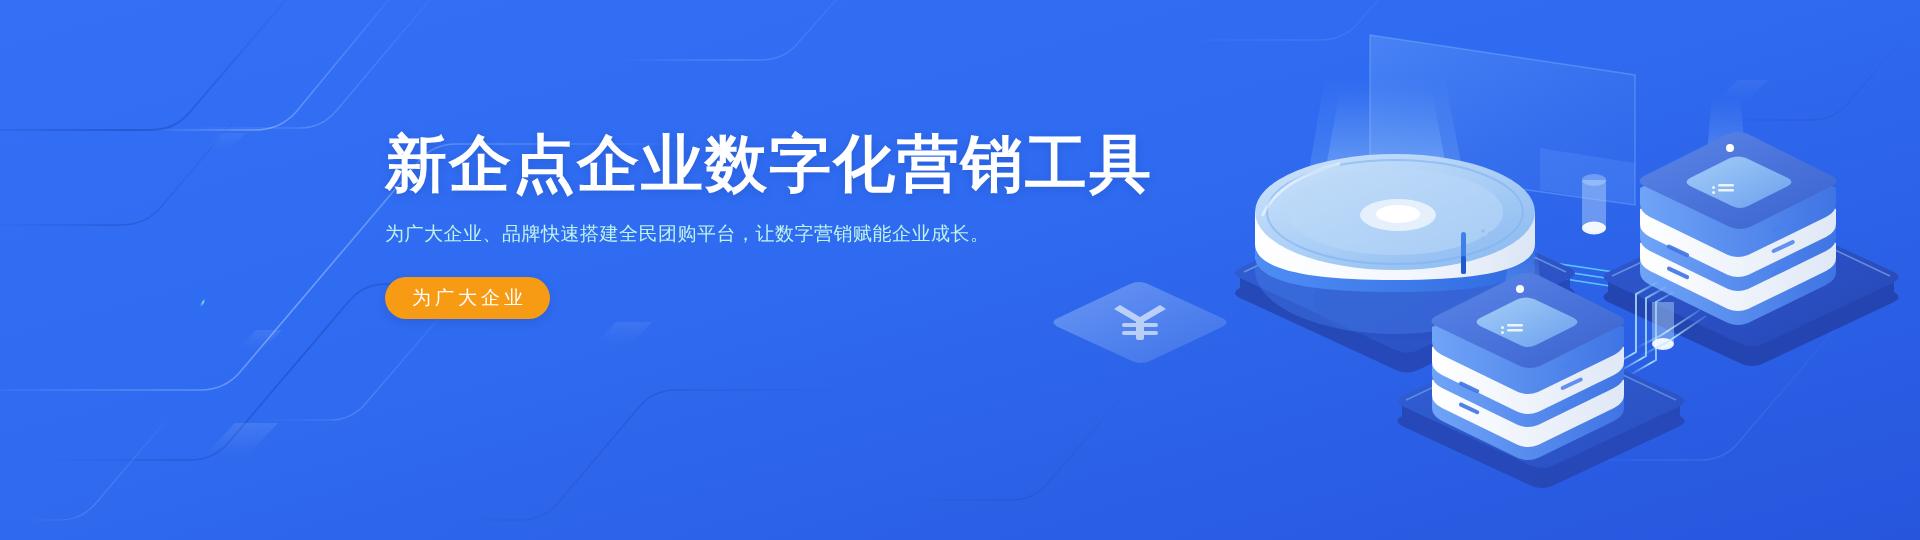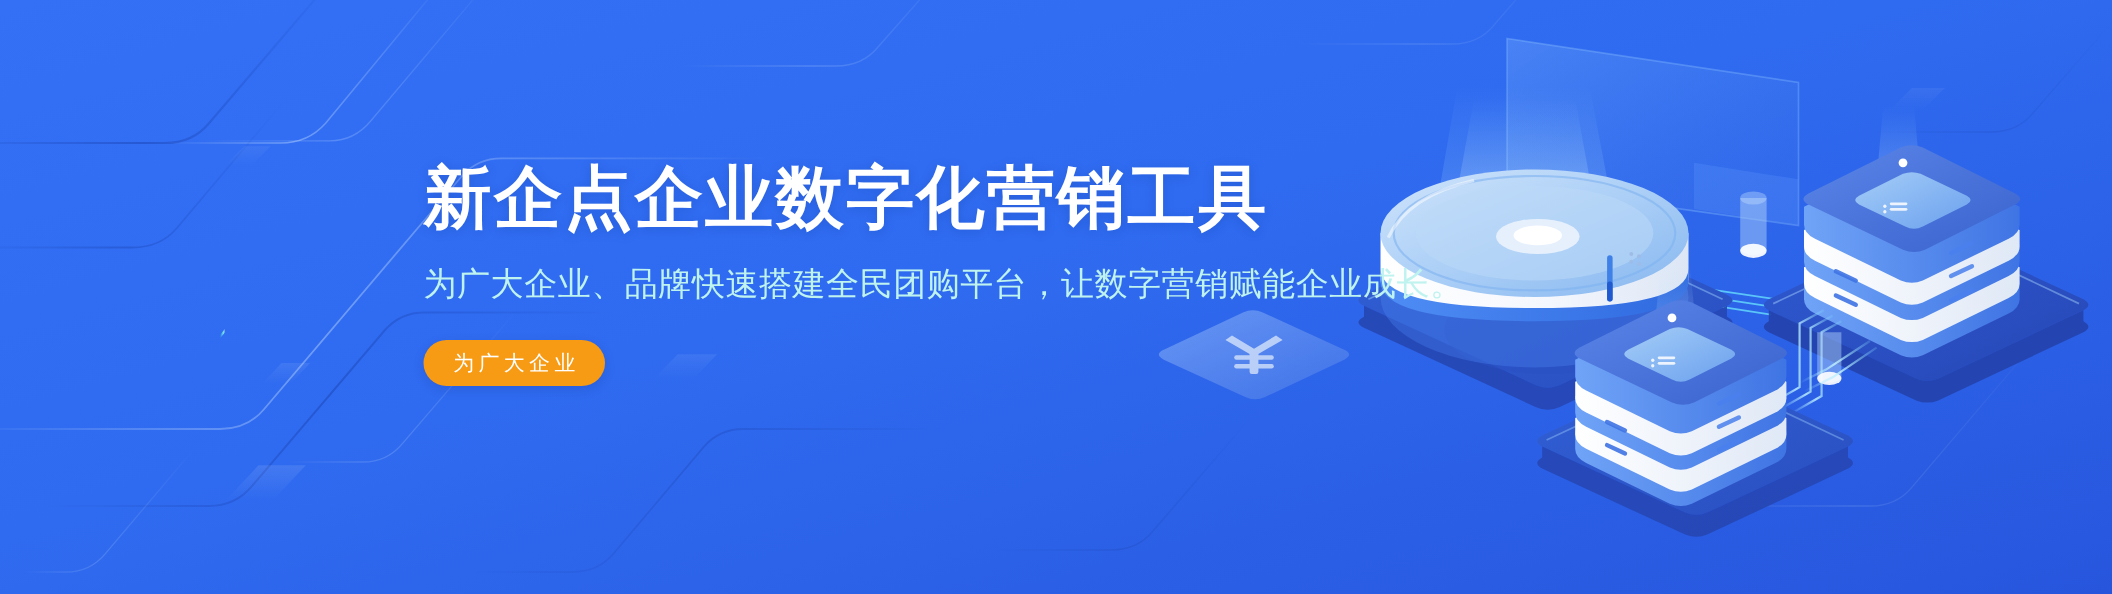--- a/index.html
+++ b/index.html
@@ -10,30 +10,30 @@
   }
   #banner {
     position:relative; width:1920px; height:540px; overflow:hidden;
     background:linear-gradient(105deg,#2f6bf0 0%,#2f6bf2 35%,#2d64ee 65%,#2a5fe8 100%);
   }
   
   .bg-layer { position:absolute; inset:0; }
   .bg-svg { position:absolute; inset:0; width:1920px; height:540px; }
   
   .content {
-    position:absolute; left:385px; top:145px; width:700px; z-index:8;
+    position:absolute; left:385px; top:128px; width:700px; z-index:8;
   }
   .title {
     font-size:62px; font-weight:700; color:#ffffff; letter-spacing:2px;
     line-height:1.15; white-space:nowrap;
     text-shadow:0 2px 10px rgba(10,40,120,.18);
   }
   .subtitle {
     margin-top:22px;
-    font-size:30px; color:#bff3ef; letter-spacing:.5px;
+    font-size:19px; color:#bff3ef; letter-spacing:.5px;
     white-space:nowrap; font-weight:400;
   }
   .cta {
     display:inline-flex; align-items:center; justify-content:center;
     margin-top:30px; margin-left:0;
     width:165px; height:42px; border-radius:21px;
     background:#f79a14; color:#ffffff;
     font-size:19px; letter-spacing:4px; font-weight:500;
     cursor:pointer; border:none; text-indent:4px;
     box-shadow:0 3px 10px rgba(20,40,110,.16);

